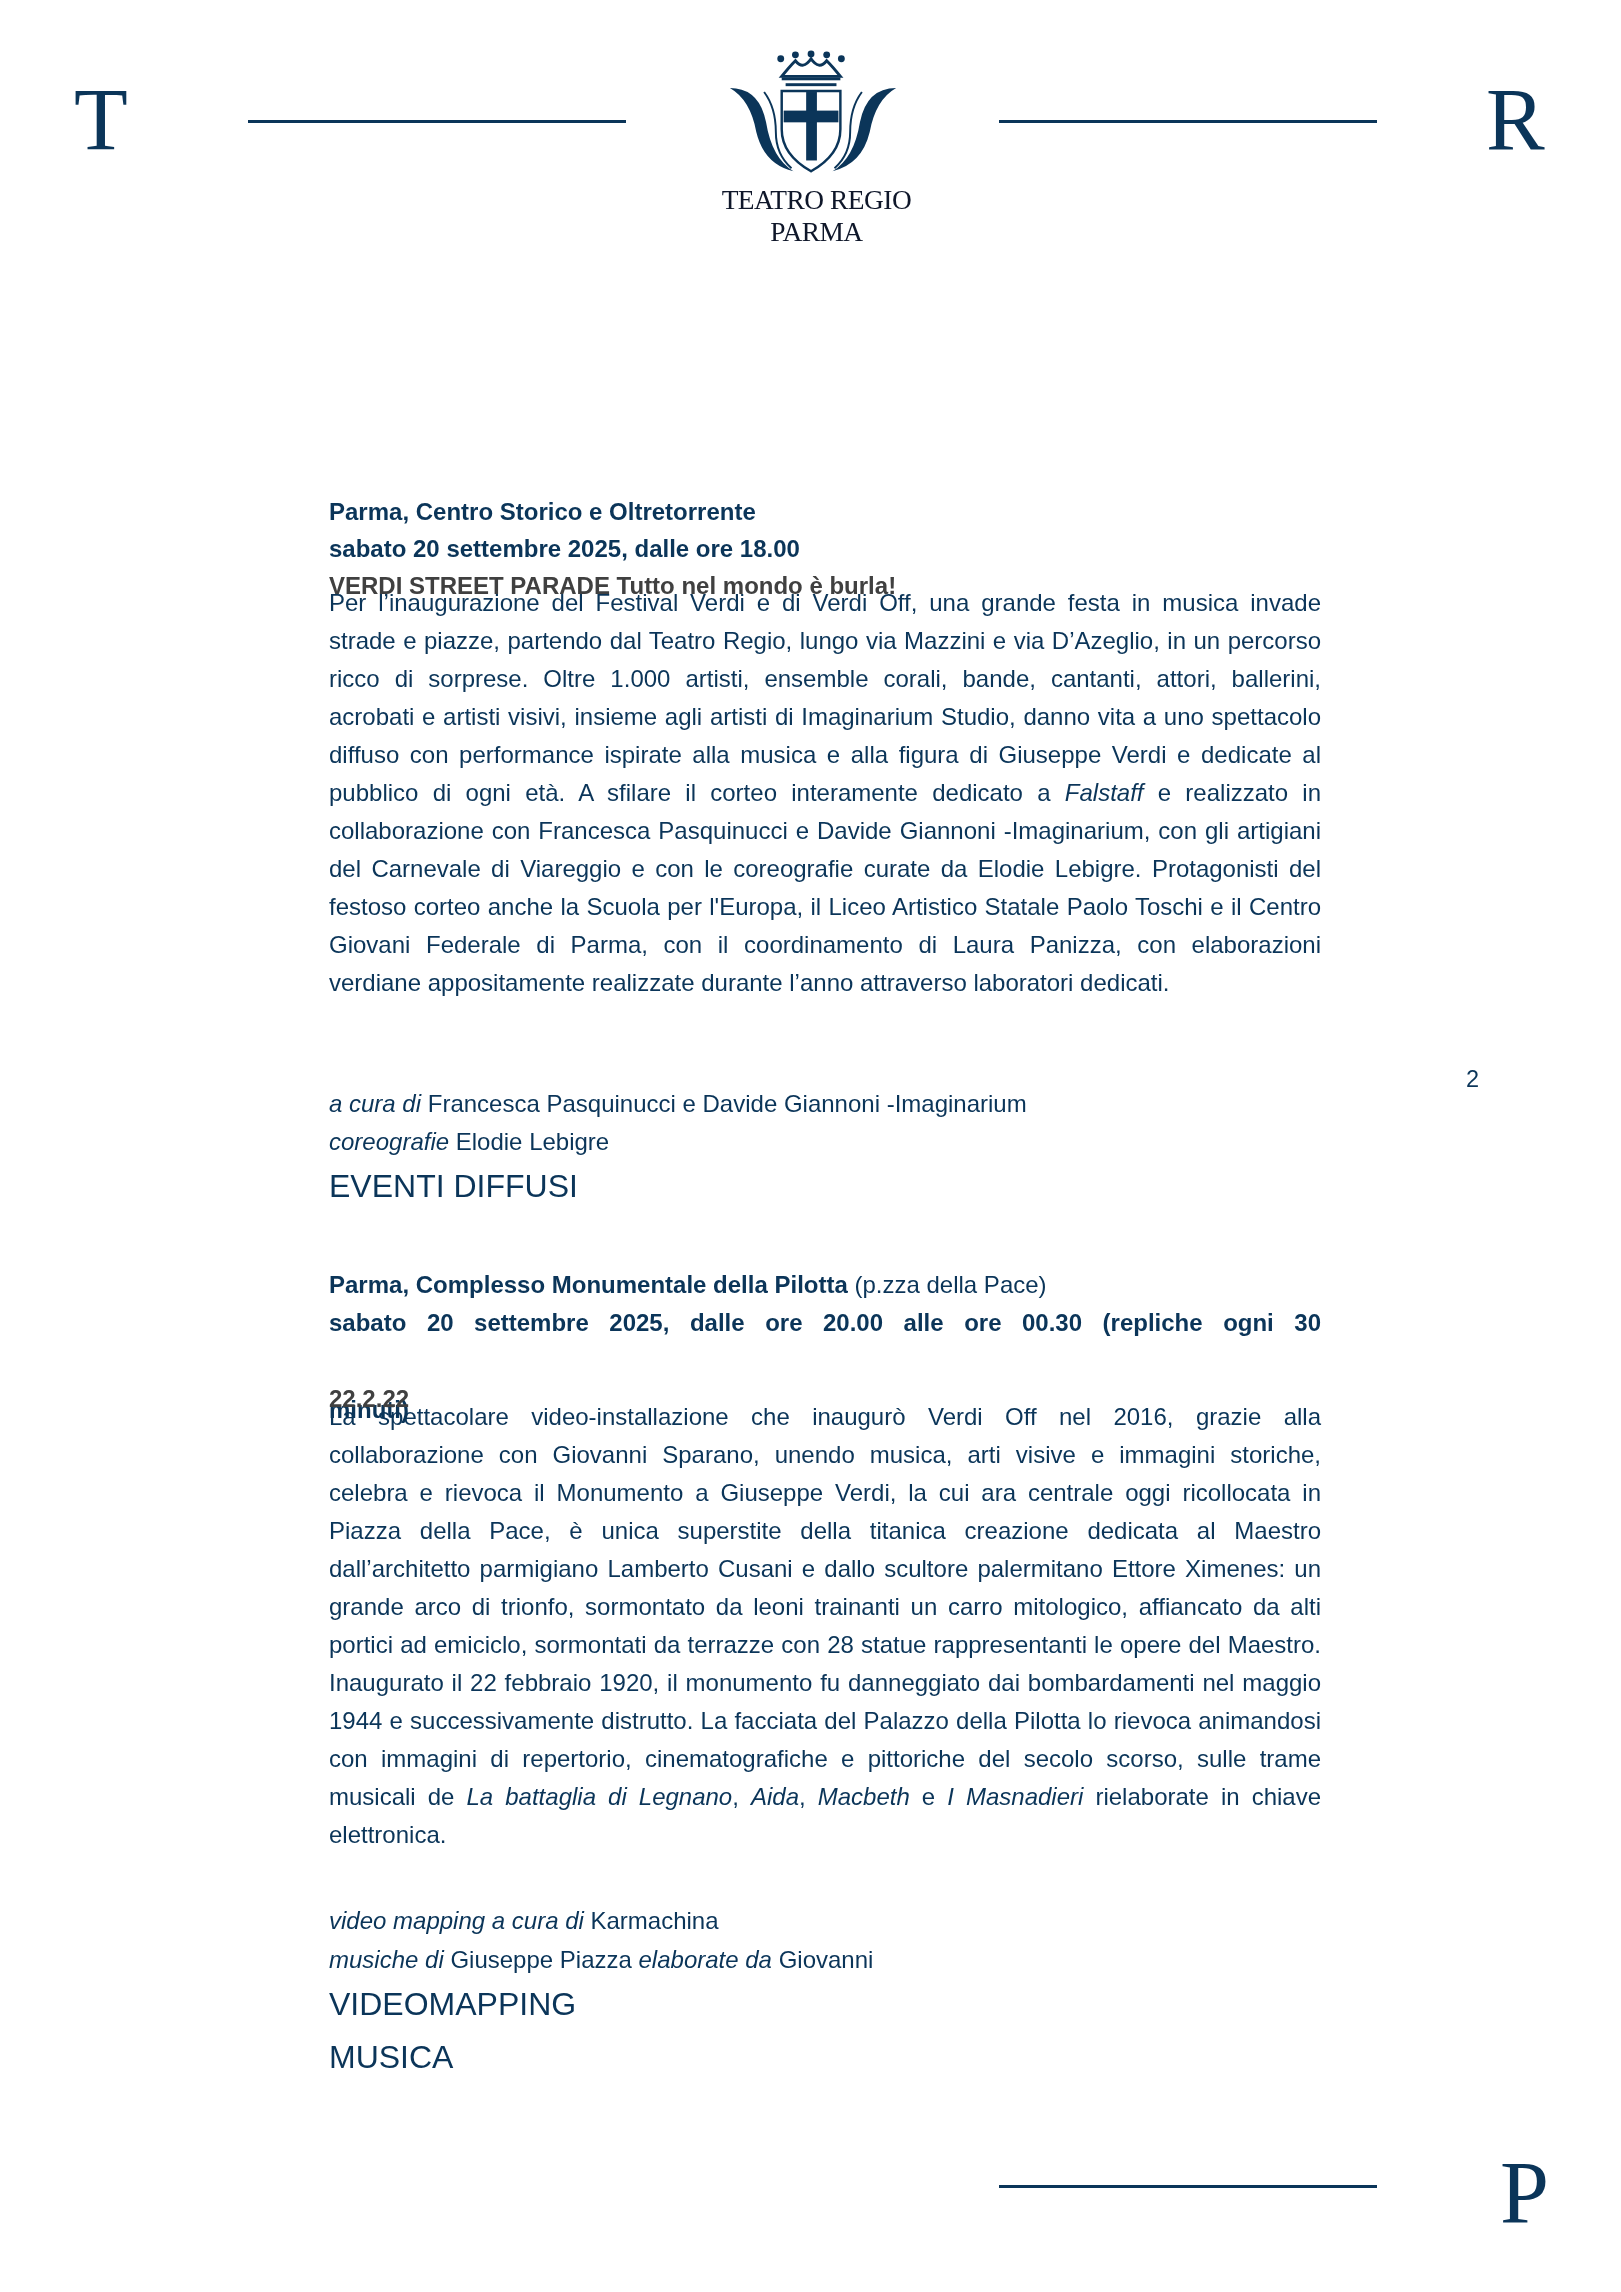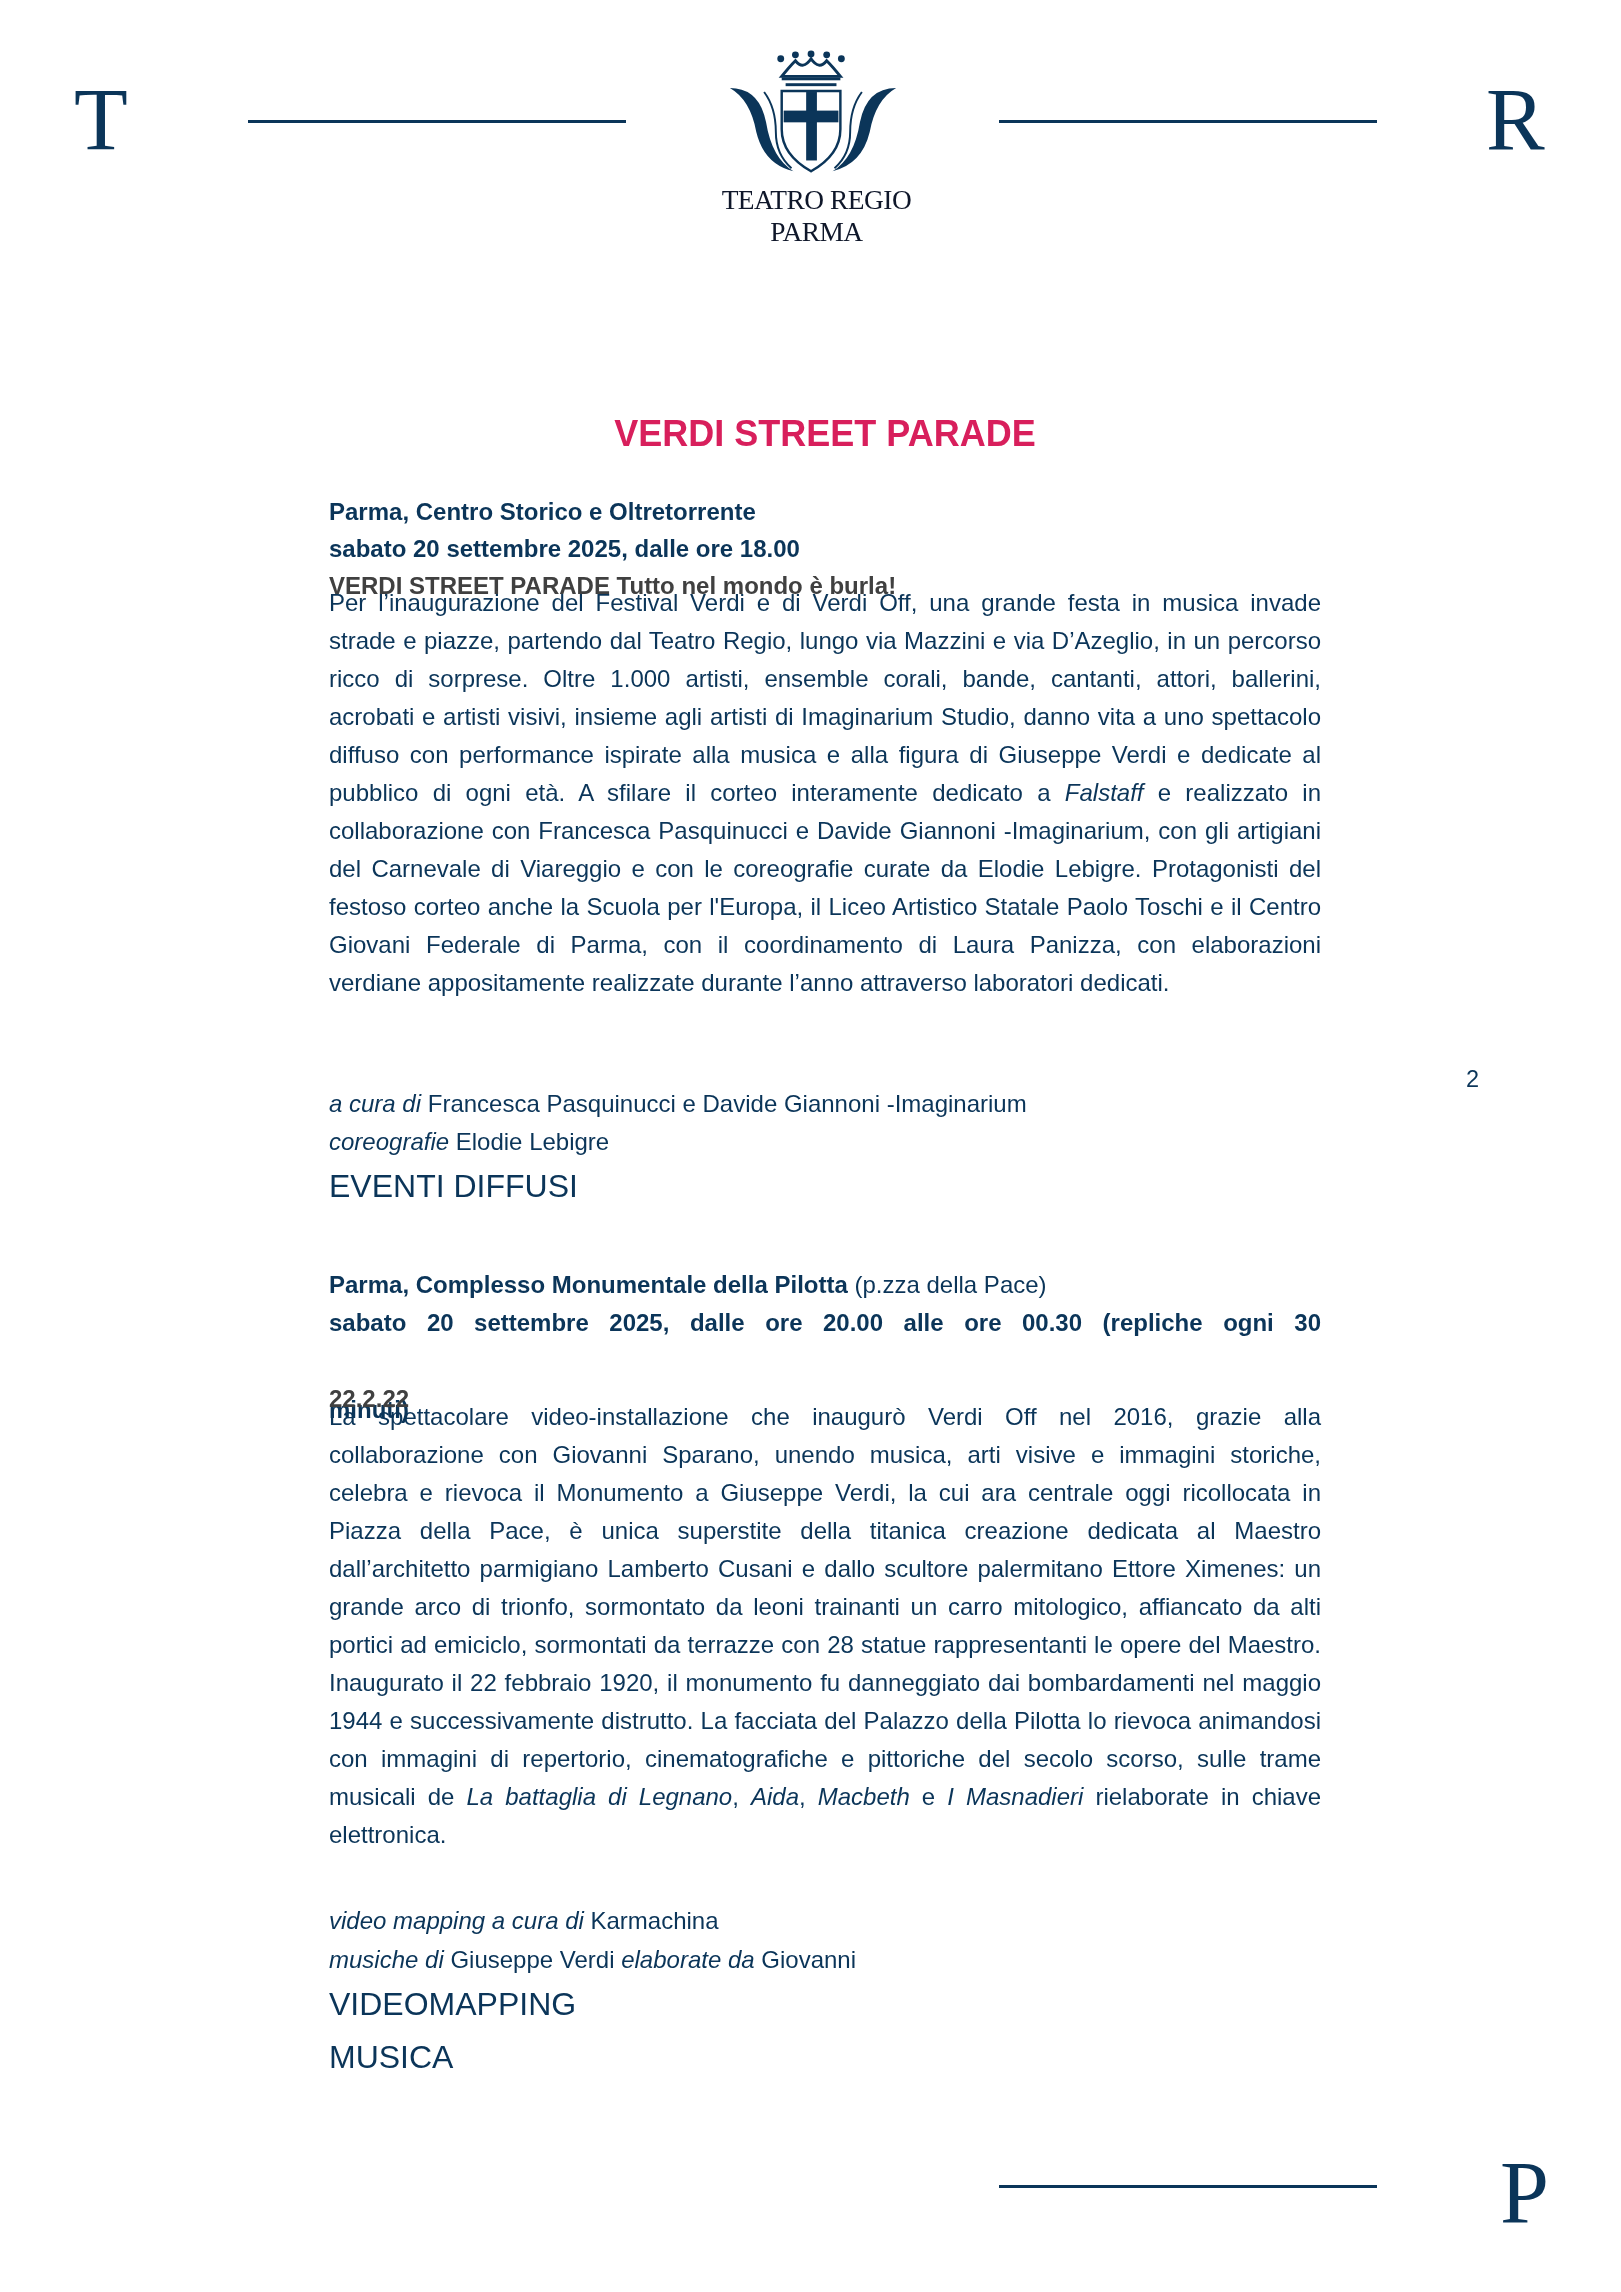--- a/index.html
+++ b/index.html
@@ -71,21 +71,20 @@
         <path d="M140 44 Q128 60 128 85 Q128 108 112 122" fill="none" stroke-width="2"></path>
       </g>
     </svg>
     <div id="logo-line1" class="logo-text">TEATRO REGIO</div>
     <div id="logo-line2" class="logo-text">PARMA</div>
   </div>
 
   <div id="rule-right" class="rule"></div>
   <div id="letter-r" class="corner-letter">R</div>
 
-  <h1 class="title">VERDI STREET PARADE</h1>
 
   <div class="content" style="top:0;">
     <div class="line bold" style="top:469px;">Parma, Centro Storico e Oltretorrente</div>
     <div class="line bold" style="top:506px;">sabato 20 settembre 2025, dalle ore 18.00</div>
     <div class="line bold pink" style="top:543px;">VERDI STREET PARADE Tutto nel mondo è burla!</div>
 
     <p class="para" style="top:584px;"><span>Per l’inaugurazione del Festival Verdi e di Verdi Off, una grande festa in musica invade strade e piazze, partendo dal Teatro Regio, lungo via Mazzini e via D’Azeglio, in un percorso ricco di sorprese. Oltre 1.000 artisti, ensemble corali, bande, cantanti, attori, ballerini, acrobati e artisti visivi, insieme agli artisti di Imaginarium Studio, danno vita a uno spettacolo diffuso con performance ispirate alla musica e alla figura di Giuseppe Verdi e dedicate al pubblico di ogni età. A sfilare il corteo interamente dedicato a </span><i>Falstaff</i><span> e realizzato in collaborazione con Francesca Pasquinucci e Davide Giannoni -Imaginarium, con gli artigiani del Carnevale di Viareggio e con le coreografie curate da Elodie Lebigre. Protagonisti del festoso corteo anche la Scuola per l'Europa, il Liceo Artistico Statale Paolo Toschi e il Centro Giovani Federale di Parma, con il coordinamento di Laura Panizza, con elaborazioni verdiane appositamente realizzate durante l’anno attraverso laboratori dedicati.</span></p>
 
     <div class="credit" style="top:1085px;"><i>a cura di</i> <span>Francesca Pasquinucci e Davide Giannoni -Imaginarium</span></div>
     <div class="credit" style="top:1123px;"><i>coreografie</i> <span>Elodie Lebigre</span></div>
@@ -96,21 +95,21 @@
 
   <div class="content" style="top:0;">
     <div class="line" style="top:1242px;"><span class="bold">Parma, Complesso Monumentale della Pilotta</span> <span>(p.zza della Pace)</span></div>
     <div class="line bold just" style="top:1280px; height:37px; overflow:hidden;">sabato 20 settembre 2025, dalle ore 20.00 alle ore 00.30 (repliche ogni 30</div>
     <div class="line bold" style="top:1367px;">minuti)</div>
     <div class="line bold pink" style="top:1356px;">22.2.22</div>
 
     <p class="para" style="top:1398px;"><span>La spettacolare video-installazione che inaugurò Verdi Off nel 2016, grazie alla collaborazione con Giovanni Sparano, unendo musica, arti visive e immagini storiche, celebra e rievoca il Monumento a Giuseppe Verdi, la cui ara centrale oggi ricollocata in Piazza della Pace, è unica superstite della titanica creazione dedicata al Maestro dall’architetto parmigiano Lamberto Cusani e dallo scultore palermitano Ettore Ximenes: un grande arco di trionfo, sormontato da leoni trainanti un carro mitologico, affiancato da alti portici ad emiciclo, sormontati da terrazze con 28 statue rappresentanti le opere del Maestro. Inaugurato il 22 febbraio 1920, il monumento fu danneggiato dai bombardamenti nel maggio 1944 e successivamente distrutto. La facciata del Palazzo della Pilotta lo rievoca animandosi con immagini di repertorio, cinematografiche e pittoriche del secolo scorso, sulle trame musicali de </span><i>La battaglia di Legnano</i><span>, </span><i>Aida</i><span>, </span><i>Macbeth</i><span> e </span><i>I Masnadieri</i><span> rielaborate in chiave elettronica.</span></p>
 
     <div class="credit" style="top:1902px;"><i>video mapping a cura di</i> <span>Karmachina</span></div>
-    <div class="credit" style="top:1941px;"><i>musiche di</i> <span>Giuseppe Verdi</span> <i>elaborate da</i> <span>Giovanni</span></div>
+    <div class="credit" style="top:1941px;"><i>musiche di</i> <span>Giuseppe Piazza</span> <i>elaborate da</i> <span>Giovanni</span></div>
     <div class="tag" style="top:1985px;">VIDEOMAPPING</div>
     <div class="tag" style="top:2023px;margin-top:15px;">MUSICA</div>
   </div>
 
   <div id="rule-bottom" class="rule"></div>
   <div id="letter-p" class="corner-letter">P</div>
 </div>
 
 
 </body></html>

